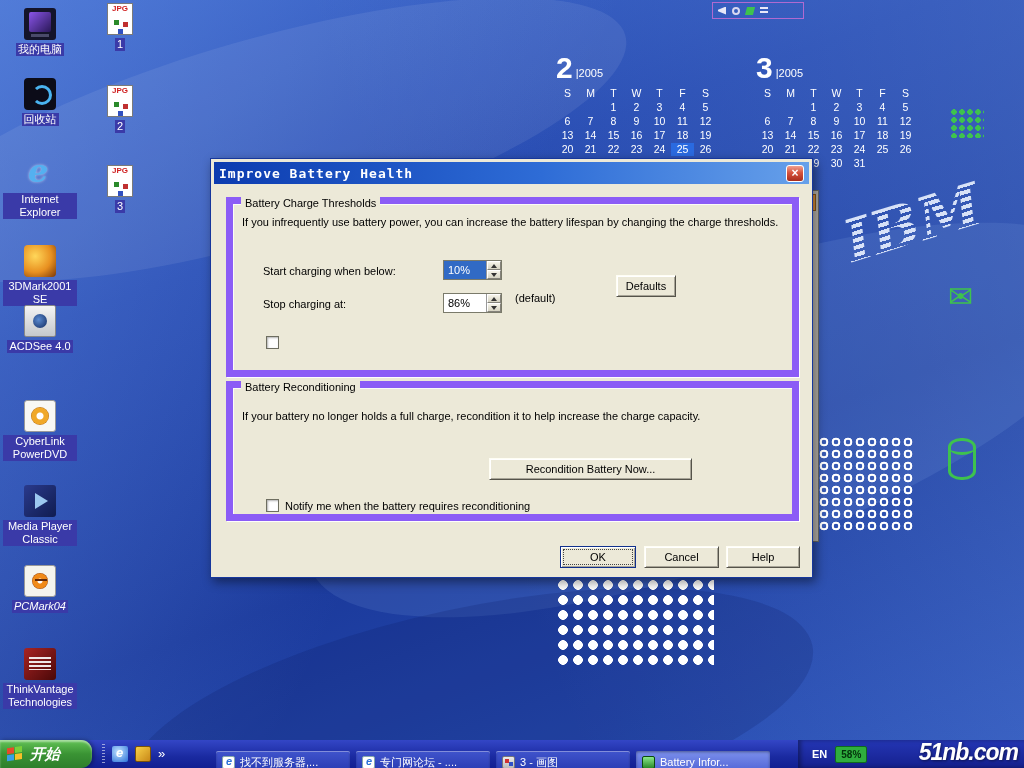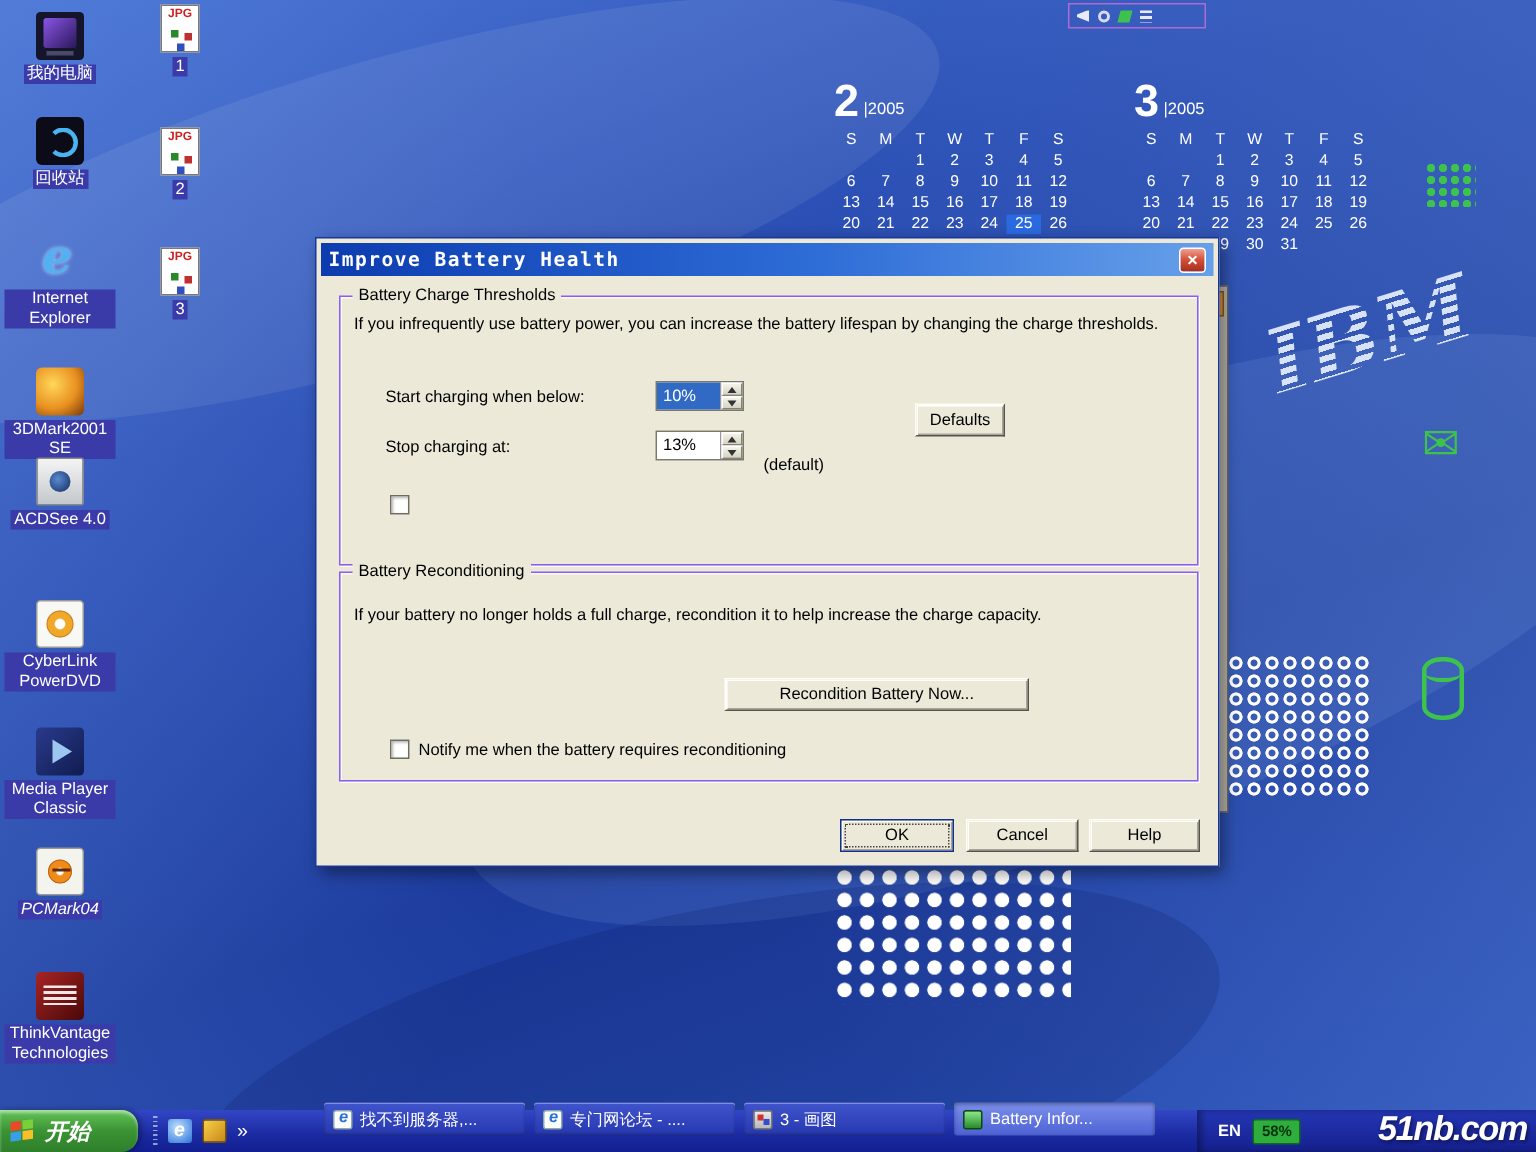--- a/index.html
+++ b/index.html
@@ -77,21 +77,21 @@
   #bg-window{position:absolute;left:800px;top:190px;width:19px;height:352px;background:linear-gradient(90deg,#d8d4cc,#b4b0a8);border:1px solid #6a6a66;z-index:5}
   #bg-window::before{content:"";position:absolute;left:2px;right:2px;top:3px;height:15px;background:#e0923a;border:1px solid #8a5a18}
 
   
   #dialog{position:absolute;left:210px;top:158px;width:603px;height:420px;background:#ece9d8;border:1px solid #16379c;box-shadow:3px 4px 10px rgba(0,0,0,.45);z-index:20}
   #dlg-title{position:absolute;left:3px;top:3px;right:3px;height:22px;display:flex;align-items:center;padding:0 5px;color:#fff;
     background:linear-gradient(90deg,#0c3cb0,#2e6cd6 55%,#66a0ea)}
   #dlg-title .t{font-family:"DejaVu Sans Mono",monospace;font-weight:bold;font-size:13px;letter-spacing:1px}
   #dlg-close{margin-left:auto;width:18px;height:17px;background:linear-gradient(#f0a090,#d6523c 45%,#a82c1c);border:1px solid #fff;border-radius:3px;color:#fff;font-size:12px;font-weight:bold;display:flex;align-items:center;justify-content:center;cursor:pointer;line-height:1}
   #dlg-body{position:absolute;left:3px;right:3px;top:25px;bottom:3px;font-size:11px;color:#000}
-  .group{position:absolute;border:1px solid #8b5cf6;box-shadow:1px 1px 0 rgba(255,255,255,.95), inset 1px 1px 0 rgba(255,255,255,.8)}
+  .group{position:absolute;border:7px solid #8b5cf6;box-shadow:1px 1px 0 rgba(255,255,255,.95), inset 1px 1px 0 rgba(255,255,255,.8)}
   .group-title{position:absolute;top:-7px;left:8px;background:#ece9d8;padding:0 4px;font-size:11px}
   .desc{position:absolute;line-height:13px}
   .flabel{position:absolute;line-height:13px}
   .spinner{position:absolute;height:20px;display:flex;border:1px solid #7a7a6a;background:#fff}
   .spin-val{width:42px;padding:3px 3px 4px 4px;font-size:11px}
   .spin-val.sel{background:#316ac5;color:#fff}
   .spin-btns{width:15px;display:flex;flex-direction:column;border-left:1px solid #999;cursor:pointer}
   .spin-btns i{flex:1;background:linear-gradient(#f6f4ea,#d6d3c2);border:1px solid;border-color:#fff #84827a #84827a #fff;display:flex;align-items:center;justify-content:center}
   .spin-btns i::after{content:"";border:3px solid transparent}
   .spin-btns .up::after{border-bottom:4px solid #333;margin-top:-3px}
@@ -108,21 +108,21 @@
   .flag{width:17px;height:15px;display:grid;grid-template-columns:7px 7px;grid-template-rows:6px 6px;gap:1px;transform:skewY(-8deg)}
   .flag i:nth-child(1){background:#e84a2a}.flag i:nth-child(2){background:#7ad03a}
   .flag i:nth-child(3){background:#38a0e8}.flag i:nth-child(4){background:#f8c028}
   #quick{flex:0 0 120px;display:flex;align-items:center;gap:7px;padding:0 8px 0 10px}
   .ql-handle{width:3px;height:20px;background:repeating-linear-gradient(180deg,rgba(255,255,255,.55) 0 1px,transparent 1px 3px)}
   .ql-icon{width:16px;height:16px;border-radius:2px;cursor:pointer;position:relative}
   .ql-ie{background:radial-gradient(circle at 40% 35%,#bfe2ff,#2a70d8)}
   .ql-ie::after{content:"e";position:absolute;left:4px;top:-1px;color:#fff;font-style:italic;font-weight:bold;font-size:13px}
   .ql-media{background:linear-gradient(135deg,#f8d048,#c88818);border:1px solid #7a5208}
   .ql-chevron{color:#fff;font-size:13px;cursor:pointer;line-height:16px}
-  #tasks{flex:1;display:flex;gap:6px;align-items:flex-end;padding:11px 4px;min-width:0}
+  #tasks{flex:1;display:flex;gap:6px;align-items:flex-start;padding:11px 4px;min-width:0}
   .task{width:134px;height:22px;border-radius:2px;display:flex;align-items:center;gap:5px;padding:0 6px;color:#fff;font-size:11px;cursor:pointer;white-space:nowrap;overflow:hidden;
     background:linear-gradient(#4054cc,#2638b0);box-shadow:inset 0 1px 0 rgba(255,255,255,.35),inset 0 -1px 2px rgba(0,0,0,.3)}
   .task.active{background:linear-gradient(#7c90ec,#4d61d4);box-shadow:inset 0 1px 3px rgba(0,0,0,.4)}
   .ticon{width:13px;height:13px;flex:0 0 auto;border-radius:2px;position:relative}
   .ticon-ie-page{background:#fff;border:1px solid #8aa}
   .ticon-ie-page::after{content:"e";position:absolute;left:3px;top:-2px;color:#2a70d8;font-style:italic;font-weight:bold;font-size:11px}
   .ticon-paint{background:linear-gradient(#ececec,#b8b8b8);border:1px solid #777}
   .ticon-paint::after{content:"";position:absolute;left:2px;top:2px;width:4px;height:4px;background:#d03030;box-shadow:4px 3px 0 #3050c8}
   .ticon-battery{background:linear-gradient(#8ae88a,#2a8a2a);border:1px solid #0a4a0a}
   .tlabel{overflow:hidden;text-overflow:ellipsis}
@@ -318,27 +318,27 @@
         <div class="spinner" style="left:210px;top:56px">
           <span class="spin-val sel">10%</span>
           <span class="spin-btns">
               <i class="up"></i>
               <i class="dn"></i>
             </span>
         </div>
 
         <span class="flabel" style="left:30px;top:94px">Stop charging at:</span>
         <div class="spinner" style="left:210px;top:89px">
-          <span class="spin-val">13%</span>
+          <span class="spin-val">86%</span>
           <span class="spin-btns">
               <i class="up"></i>
               <i class="dn"></i>
             </span>
         </div>
-        <span class="flabel" style="left:282px;top:106px">(default)</span>
+        <span class="flabel" style="left:282px;top:88px">(default)</span>
 
         <div class="btn" style="left:383px;top:71px;width:60px">Defaults</div>
 
         <label class="chk" style="left:33px;top:132px">
           <span class="box"></span>
         </label>
       </div>
 
       <div class="group" style="left:12px;top:197px;width:573px;height:140px">
         <span class="group-title">Battery Reconditioning</span>

